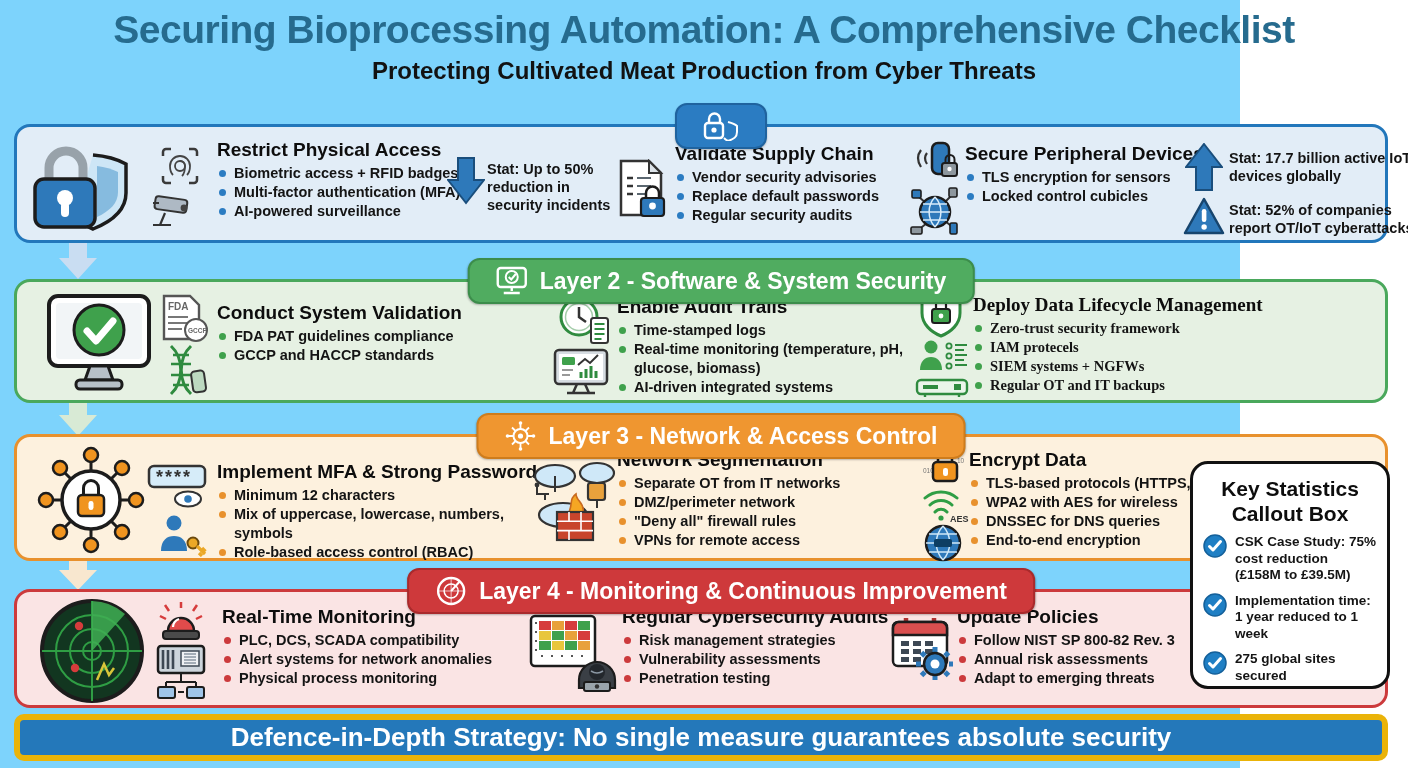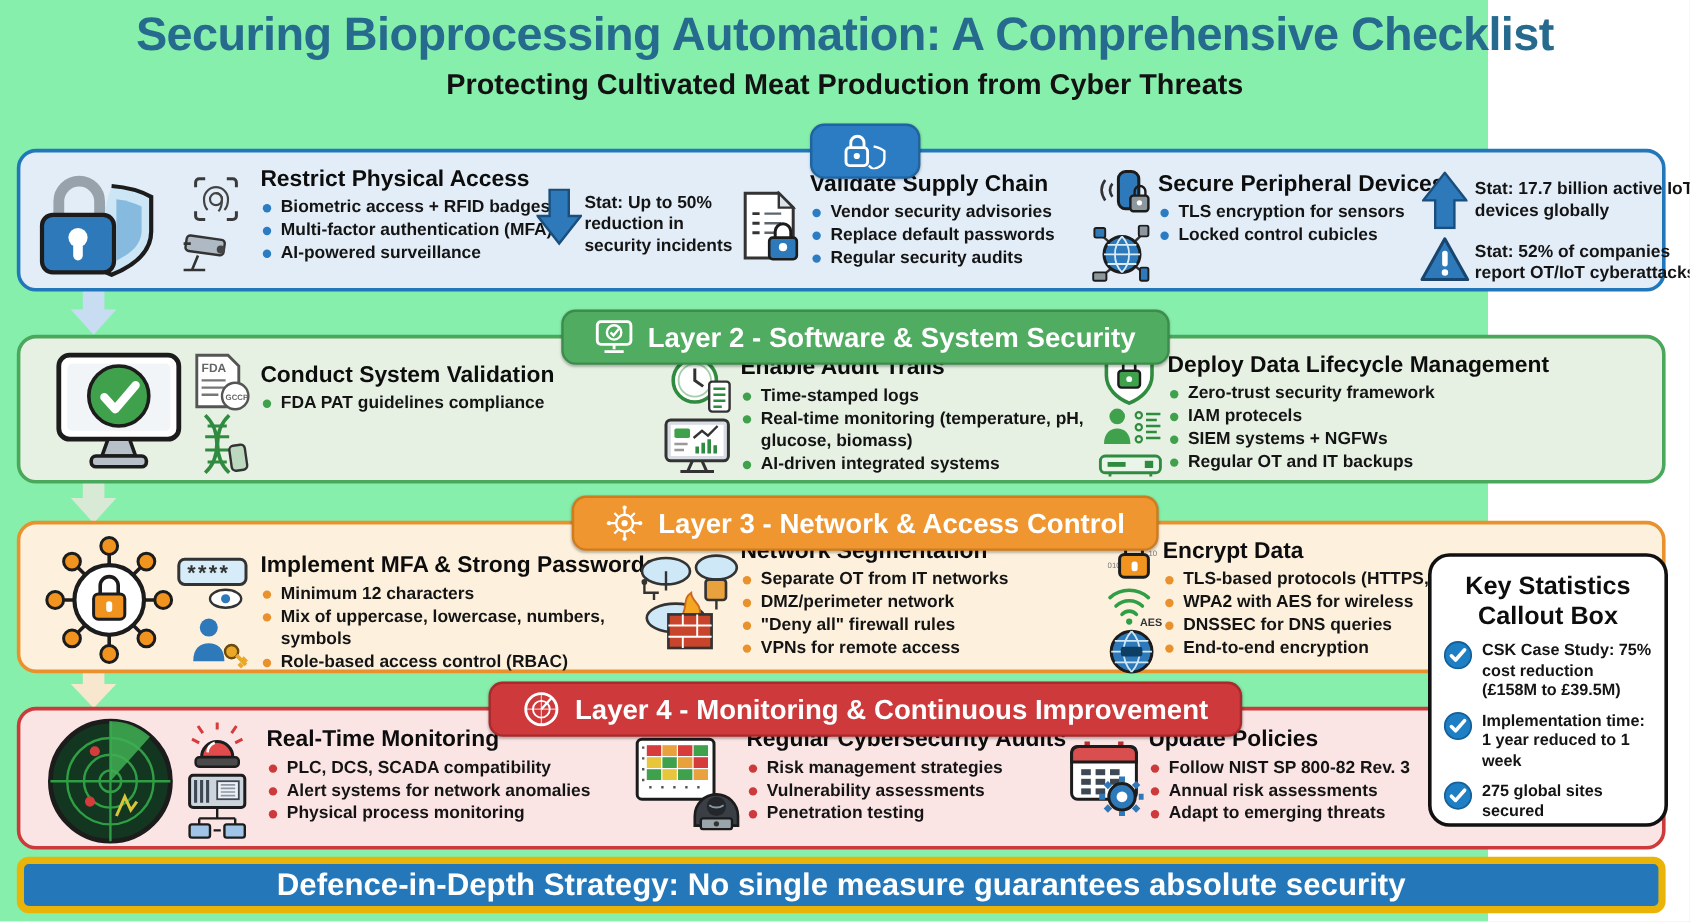--- a/index.html
+++ b/index.html
@@ -1,17 +1,17 @@
 <!DOCTYPE html>
 <html><head>
 <meta charset="utf-8">
 <style>
   html,body{margin:0;padding:0;background:#fff;width:1408px;height:768px;overflow:hidden;
     font-family:"Liberation Sans",sans-serif;-webkit-font-smoothing:antialiased;}
-  #stage{position:relative;width:1240px;height:768px;background:#86efac;}
+  #stage{position:relative;width:1240px;height:768px;background:#7dd3fc;}
 
   .page-title{position:absolute;top:8px;left:0;width:1408px;text-align:center;
     font-size:39px;font-weight:bold;color:#266b8e;letter-spacing:-0.5px;}
   .page-subtitle{position:absolute;top:57px;left:0;width:1408px;text-align:center;
     font-size:24px;font-weight:bold;color:#121212;}
 
   .band{position:absolute;left:14px;width:1374px;border-radius:16px;box-sizing:border-box;border:3px solid;}
   .pill{position:absolute;left:704px;transform:translateX(-50%);height:42px;display:flex;align-items:center;
     gap:12px;padding:0 26px;border-radius:12px;color:#fff;font-size:23px;font-weight:bold;white-space:nowrap;
     box-shadow:0 1px 2px rgba(0,0,0,.25);z-index:4;}
@@ -217,20 +217,21 @@
         <path d="M12 2c13 12 13 36 0 48M32 2c-13 12-13 36 0 48" stroke="#2f8b3f" stroke-width="3" fill="none"></path>
         <path d="M14 11h16M12 20h20M12 31h20M14 41h16" stroke="#2f8b3f" stroke-width="2.4"></path>
         <rect x="33" y="27" width="13" height="21" rx="3.5" fill="#bcd9c0" stroke="#333" stroke-width="2" transform="rotate(-8 39 37)"></rect>
       </svg>
     </div>
 
     <div class="sec" style="left:200px;top:20px;">
       <div class="h">Conduct System Validation</div>
       <ul class="bl">
         <li>FDA PAT guidelines compliance</li>
+        <li>GCCP and HACCP standards</li>
       </ul>
     </div>
 
     <div class="grp" style="left:540px;top:14px;">
       <svg width="54" height="50" viewBox="0 0 54 50">
         <circle cx="22" cy="21" r="18" fill="#fff" stroke="#2f8b3f" stroke-width="3"></circle>
         <circle cx="22" cy="21" r="13.5" fill="none" stroke="#a5cdab" stroke-width="1.5"></circle>
         <path d="M22 11v10l7 5" stroke="#333" stroke-width="2.5" fill="none"></path>
         <rect x="34" y="22" width="17" height="25" rx="2.5" fill="#fff" stroke="#333" stroke-width="2"></rect>
         <path d="M37.5 28h10M37.5 33h10M37.5 38h10M37.5 43h7" stroke="#2f8b3f" stroke-width="2"></path>
@@ -277,21 +278,21 @@
     </div>
     <div class="grp" style="left:898px;top:96px;">
       <svg width="54" height="20" viewBox="0 0 54 20">
         <rect x="2" y="2" width="50" height="14" rx="4" fill="#eaf5ea" stroke="#2f8b3f" stroke-width="2.4"></rect>
         <rect x="8" y="7" width="15" height="4" fill="#2f8b3f"></rect>
         <rect x="39" y="6" width="7" height="6" fill="#2f8b3f"></rect>
         <path d="M10 16v3M44 16v3" stroke="#2f8b3f" stroke-width="2.4"></path>
       </svg>
     </div>
 
-    <div class="sec" style="left:956px;top:12px;">
+    <div class="sec" style="left:956px;top:12px;font-family:Liberation Serif, serif;">
       <div class="h">Deploy Data Lifecycle Management</div>
       <ul class="bl">
         <li>Zero-trust security framework</li>
         <li>IAM protecels</li>
         <li>SIEM systems + NGFWs</li>
         <li>Regular OT and IT backups</li>
       </ul>
     </div>
 
     <div class="pill" style="top:-24px;background:#50ac60;border:2px solid #3c8d4b;">

